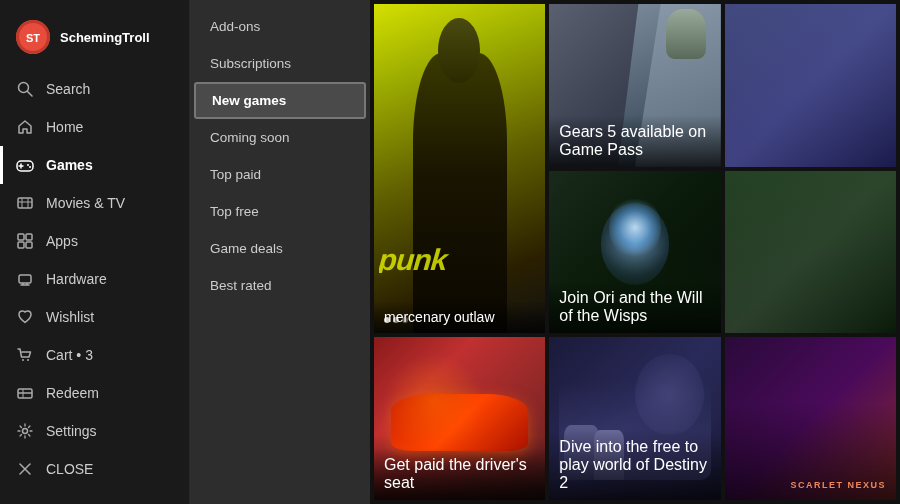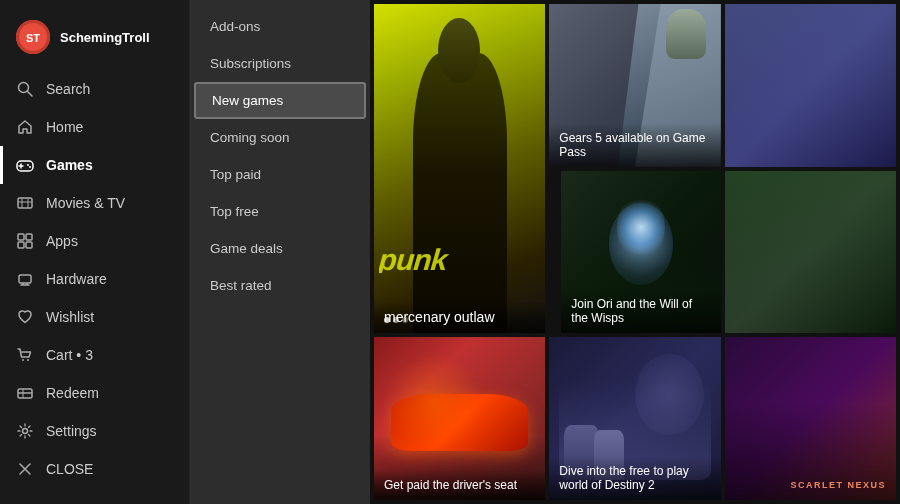--- a/index.html
+++ b/index.html
@@ -107,21 +107,21 @@
       padding: 11px 20px;
       font-size: 13.5px;
       color: #ccc;
       cursor: pointer;
       transition: background 0.1s;
     }
 
     .submenu-item.active {
       background: #4a4a4a;
       color: #fff;
-      font-weight: 400;
+      font-weight: 700;
       border: 2px solid #777;
       border-radius: 3px;
       margin: 0 4px;
       padding: 9px 16px;
     }
 
     
     .main-content {
       flex: 1;
       display: flex;
@@ -146,21 +146,21 @@
       cursor: pointer;
     }
 
     .game-card .card-label {
       position: absolute;
       bottom: 0;
       left: 0;
       right: 0;
       padding: 8px 10px;
       background: linear-gradient(transparent, rgba(0,0,0,0.75));
-      font-size: 12px;
+      font-size: 16px;
       color: #fff;
       font-weight: 500;
     }
 
     
     .card-featured {
       grid-column: 1;
       grid-row: 1 / 3;
       background: linear-gradient(135deg, #c8d900 0%, #9acd32 30%, #3a3a00 100%);
       position: relative;
@@ -188,21 +188,20 @@
       overflow: hidden;
     }
 
     
     .card-ori {
       grid-column: 2;
       grid-row: 2;
       background: linear-gradient(135deg, #1a2a1a 0%, #0a1a0a 50%, #050d05 100%);
       position: relative;
       overflow: hidden;
-      margin-left: 12px;
     }
 
     
     .card-driver {
       grid-column: 1;
       grid-row: 3;
       background: linear-gradient(135deg, #8a1a1a 0%, #c03030 30%, #602020 100%);
       position: relative;
       overflow: hidden;
     }

